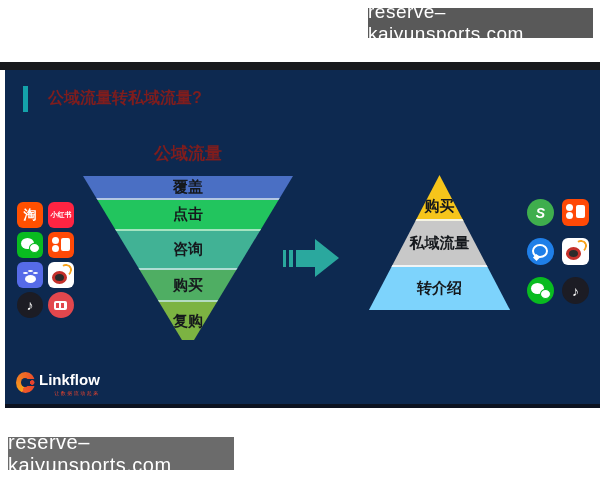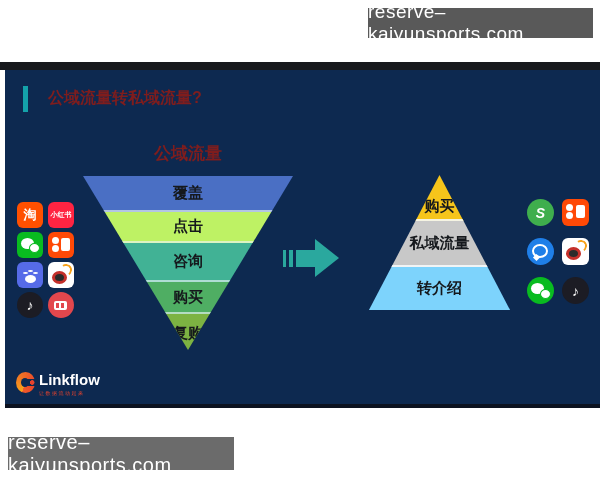--- a/index.html
+++ b/index.html
@@ -24,21 +24,21 @@
   .funnel-title{left:83px;top:142px;width:210px;}
   .pyramid-title{left:347px;top:146px;width:185px;}
 
   
   .funnel{position:absolute;left:83px;top:176px;width:210px;height:174px;
           clip-path:polygon(0 0,100% 0,50% 100%);}
   .band{display:flex;align-items:center;justify-content:center;box-sizing:border-box;
         color:#15181c;font-size:15px;font-weight:700;}
   .funnel .band{border-bottom:2px solid rgba(235,245,245,.65);}
   .funnel .band:last-child{border-bottom:none;}
-  .f0{height:36px;} .f1{height:31px;} .f2{height:39px;} .f3{height:32px;} .f4{height:38px;}
+  .f0{height:24px;} .f1{height:31px;} .f2{height:39px;} .f3{height:32px;} .f4{height:38px;}
 
   
   .pyramid{position:absolute;left:347px;top:175px;width:185px;height:177px;
            clip-path:polygon(50% 0,100% 100%,0 100%);}
   .pyramid .band{border-bottom:2px solid rgba(245,248,250,.9);}
   .pyramid .band:last-child{border-bottom:none;}
   .p0{height:46px;align-items:flex-end;padding-bottom:3px;}
   .p1{height:46px;} .p2{height:42px;} .p3{height:43px;}
 
   
@@ -94,21 +94,21 @@
       left:7px;bottom:5px;transform:rotate(45deg);}
 
   
   .logo{position:absolute;left:16px;top:372px;display:flex;align-items:flex-start;}
   .lf-icon{position:relative;width:19px;height:21px;border-radius:50%;
       background:conic-gradient(from 200deg,#f7a21b,#e8432d 70%,#f05a28);}
   .lf-icon::before{content:"";position:absolute;width:8px;height:9px;background:#0d2950;
       border-radius:50%;left:5px;top:6px;}
   .lf-icon::after{content:"";position:absolute;width:8px;height:7px;left:11px;top:7px;
       background:radial-gradient(circle at 65% 50%,#e8432d 2px,#0d2950 2.6px);}
-  .lf-text{margin-left:4px;display:flex;flex-direction:column;}
+  .lf-text{margin-left:4px;display:flex;flex-direction:column;text-align:right;}
   .lf-name{color:#fff;font-size:15px;font-weight:700;line-height:16px;}
   .lf-tagline{color:#e8432d;font-size:5px;letter-spacing:1.5px;margin-top:2px;}
 </style>
 </head>
 <body>
 
 <div class="page">
 
   <div class="banner top" style="background-color: rgb(89, 89, 89);">
     <span>reserve–kaiyunsports.com</span>
@@ -118,21 +118,21 @@
   <div class="slide" style="background-color: rgb(13, 41, 80);"></div>
 
   <div class="accent-bar" style="background-color: rgb(20, 162, 170);"></div>
   <div class="slide-title">公域流量转私域流量?</div>
 
   <div class="col-title funnel-title">公域流量</div>
   <div class="funnel">
     <div class="band f0" style="background-color: rgb(74, 111, 196);">
       <span>覆盖</span>
     </div>
-    <div class="band f1" style="background-color: #bef264;">
+    <div class="band f1" style="background-color: #22c55e;">
       <span>点击</span>
     </div>
     <div class="band f2" style="background-color: rgb(65, 178, 149);">
       <span>咨询</span>
     </div>
     <div class="band f3" style="background-color: rgb(79, 174, 99);">
       <span>购买</span>
     </div>
     <div class="band f4" style="background-color: rgb(124, 179, 66);">
       <span>复购</span>

